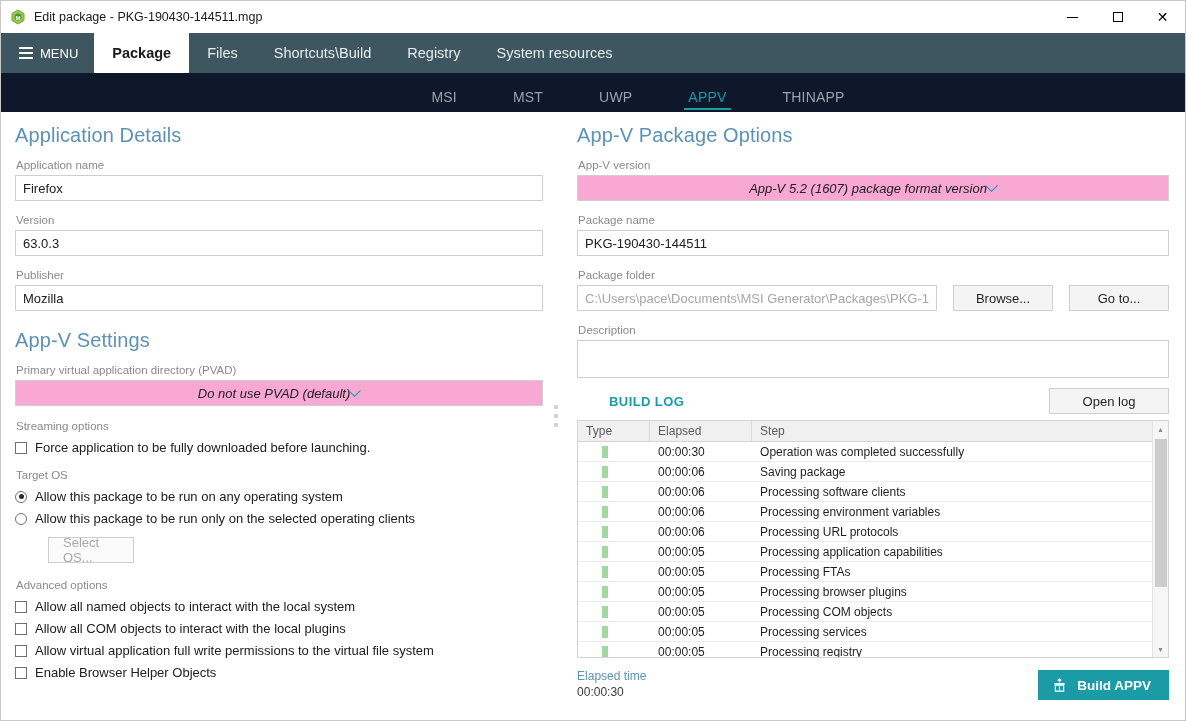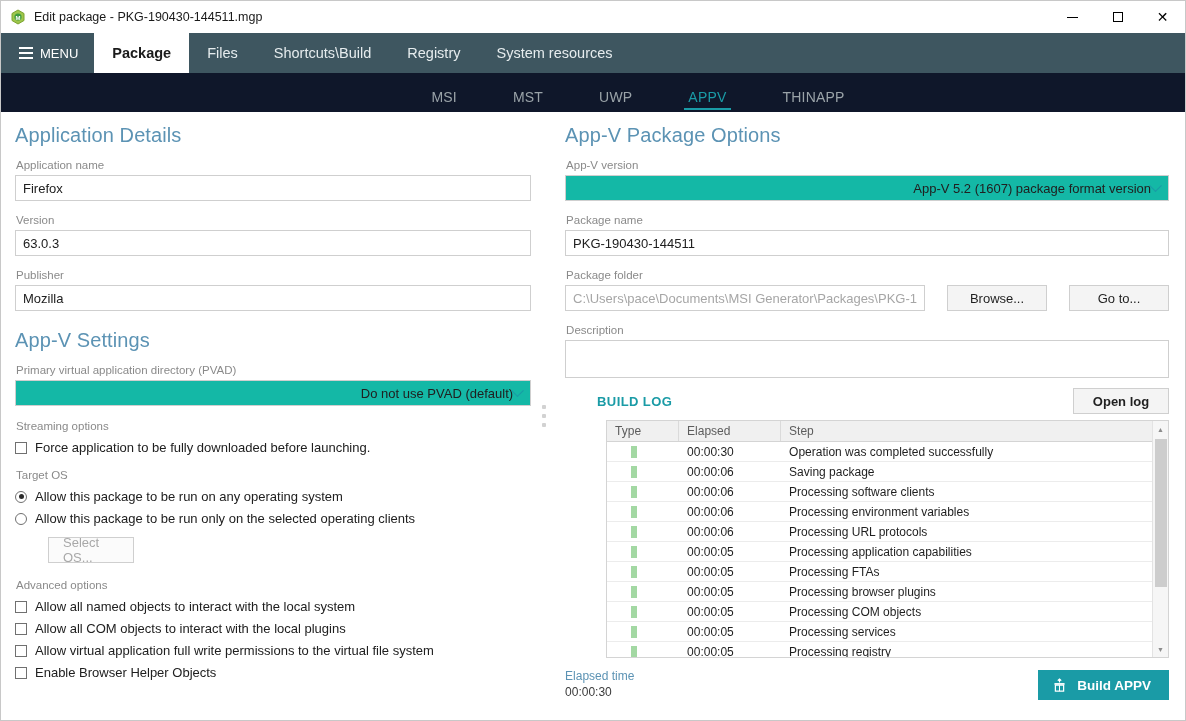--- a/index.html
+++ b/index.html
@@ -172,28 +172,29 @@
     align-items: center;
     padding: 0 7px;
     width: 100%;
     font-family: "Liberation Sans", sans-serif;
   }
   .textbox.readonly { color: #a6a6a6; background: #ffffff; }
   .field-gap { margin-bottom: 13px; }
   .combo {
     height: 26px;
     border: 1px solid #cfcfcf;
-    background: #14b8a6;
+    background: #f9a8d4;
     font-size: 13px;
     color: #202020;
     display: flex;
     align-items: center;
-    justify-content: flex-end;
+    justify-content: center;
     padding: 0 8px 0 7px;
     width: 100%;
+    font-style: italic;
   }
   .chev {
     width: 9px; height: 9px;
     border-right: 1.6px solid #1a9ba6;
     border-bottom: 1.6px solid #1a9ba6;
     transform: rotate(45deg) translate(-2px,-2px);
   }
   .group-label {
     font-size: 11.5px;
     color: #8a8a8a;
@@ -238,21 +239,21 @@
     display: inline-flex;
     align-items: center;
     justify-content: center;
     padding: 0 14px;
     cursor: pointer;
     font-family: "Liberation Sans", sans-serif;
   }
   .btn.disabled { color: #a8a8a8; background: #fbfbfb; }
 
   
-  .row-inline { display: flex; align-items: center; gap: 22px; text-align: center; }
+  .row-inline { display: flex; align-items: center; gap: 16px; text-align: center; }
   .desc-box {
     height: 38px;
     border: 1px solid #cfcfcf;
     background: #ffffff;
     width: 100%;
   }
   .buildlog-head {
     display: flex; align-items: center;
     justify-content: space-between;
     margin: 10px 0 6px 0;
@@ -266,21 +267,20 @@
   }
   .log-table {
     border: 1px solid #d4d4d4;
     background: #fff;
     flex: 0 0 auto;
     height: 238px;
     display: flex;
     flex-direction: column;
     overflow: hidden;
     position: relative;
-    margin-left: 41px;
   }
   .log-head {
     display: flex;
     height: 21px;
     background: #f0f0f0;
     border-bottom: 1px solid #d4d4d4;
     font-size: 12px;
     color: #5c5c5c;
     align-items: center;
     flex: 0 0 auto;
@@ -521,21 +521,21 @@
         </div>
       </div>
 
       <div>
         <div class="field-label">Description</div>
         <div class="desc-box"></div>
       </div>
 
       <div class="buildlog-head">
         <span class="buildlog-title">BUILD LOG</span>
-        <span class="btn" style="width:96px;font-weight:bold;">Open log</span>
+        <span class="btn" style="width:120px;">Open log</span>
       </div>
 
       <div class="log-table">
         <div class="log-head">
           <div class="c-type">Type</div>
           <div class="c-elapsed">Elapsed</div>
           <div class="c-step">Step</div>
         </div>
         <div class="log-body" id="log-body">
             <div class="log-row">

